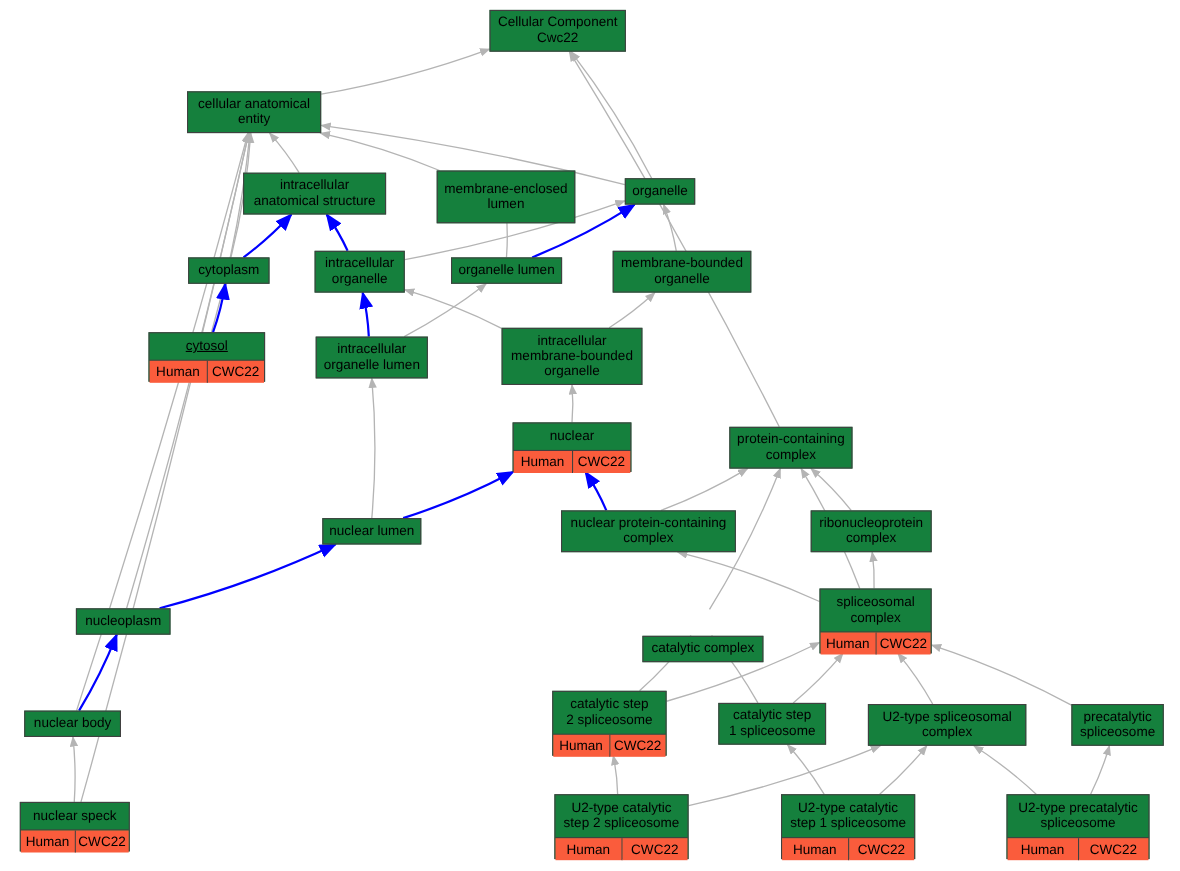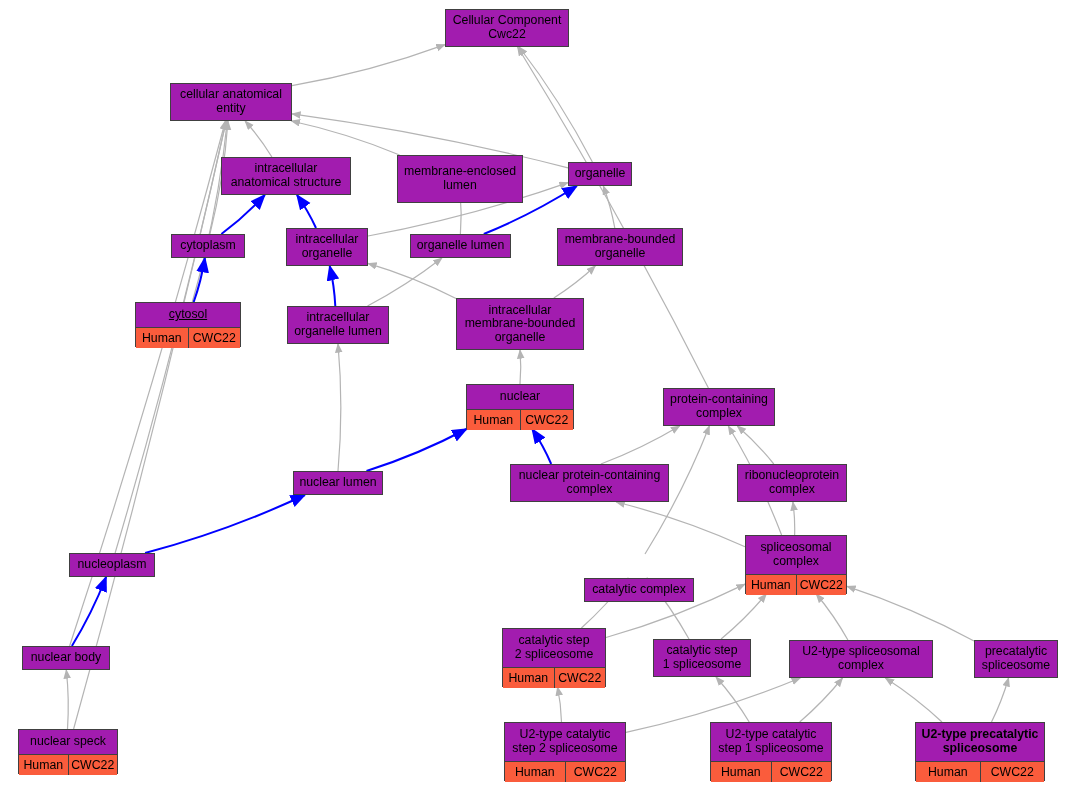--- a/index.html
+++ b/index.html
@@ -1,19 +1,19 @@
 <!DOCTYPE html>
 <html><head>
 <meta charset="utf-8">
 <style>
   html,body{margin:0;padding:0;background:#ffffff;}
   body{width:1073px;height:792px;font-family:"Liberation Sans","DejaVu Sans",sans-serif;}
   #canvas{position:relative;width:1073px;height:792px;overflow:hidden;}
   #edges{position:absolute;left:0;top:0;width:1073px;height:792px;}
-  .node{position:absolute;box-sizing:border-box;border:1.4px solid #404040;background:#a21caf;}
+  .node{position:absolute;box-sizing:border-box;border:1.4px solid #404040;background:#15803d;}
   .node .title{display:flex;align-items:center;justify-content:center;text-align:center;
     font-size:12.3px;line-height:13.6px;color:#000;box-sizing:border-box;height:100%;padding:0 3px;}
   .node.hasann .title{height:auto;}
   .ann{display:flex;border-top:1.4px solid #404040;height:21px;box-sizing:border-box;}
   .ann .cell{flex:1;display:flex;align-items:center;justify-content:center;
     background:#fa5c3c;font-size:12.3px;color:#000;box-sizing:border-box;}
   .ann .cell.left{border-right:1.4px solid #404040;}
 </style>
 </head>
 <body>
@@ -185,20 +185,20 @@
         </div>
       </div>
       <div class="node hasann" style="left: 710px; top: 722px; width: 122px; height: 59px;">
         <div class="title" style="height: 38px;">U2-type catalytic<br>step 1 spliceosome</div>
         <div class="ann">
           <div class="cell left">Human</div>
           <div class="cell">CWC22</div>
         </div>
       </div>
       <div class="node hasann" style="left: 915px; top: 722px; width: 130px; height: 59px;">
-        <div class="title" style="height: 38px; font-weight: bold;">U2-type precatalytic<br>spliceosome</div>
+        <div class="title" style="height: 38px;">U2-type precatalytic<br>spliceosome</div>
         <div class="ann">
           <div class="cell left">Human</div>
           <div class="cell">CWC22</div>
         </div>
       </div>
     </div>
 </div>
 
 </body></html>

